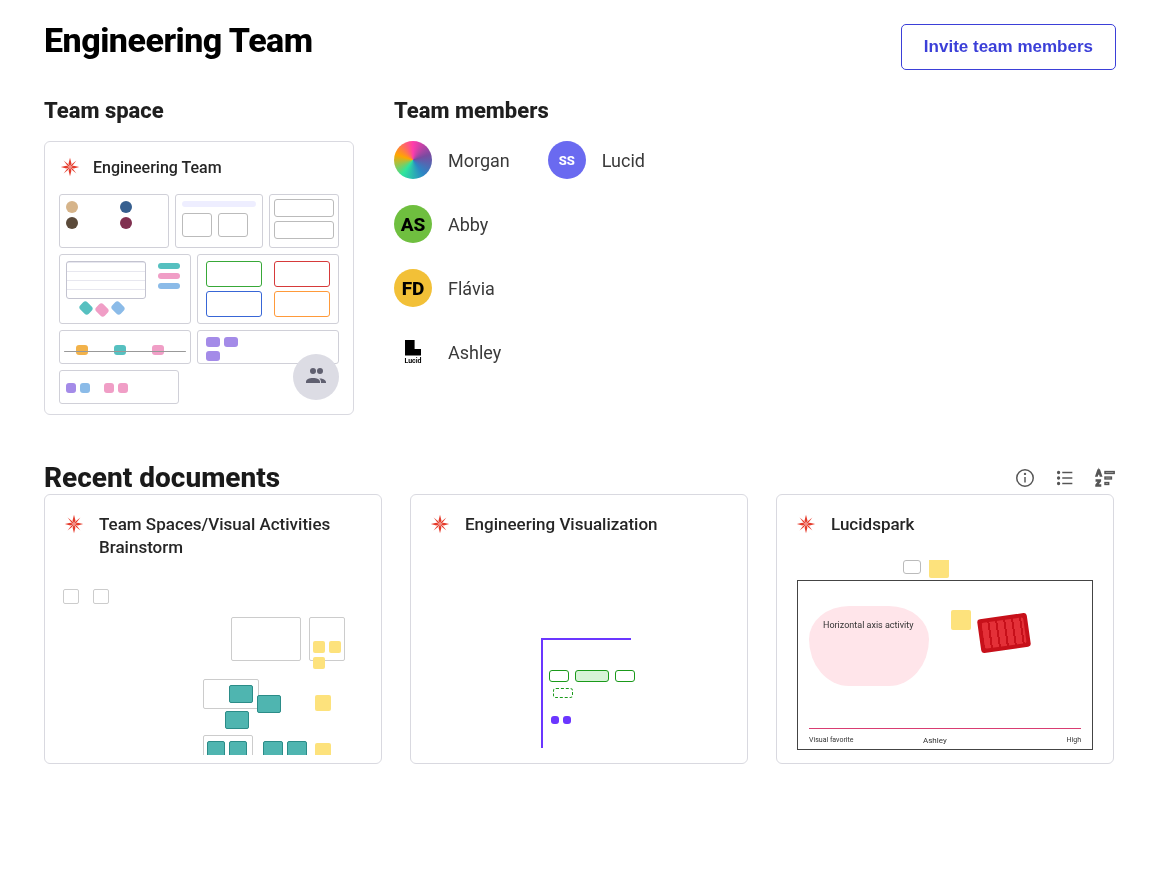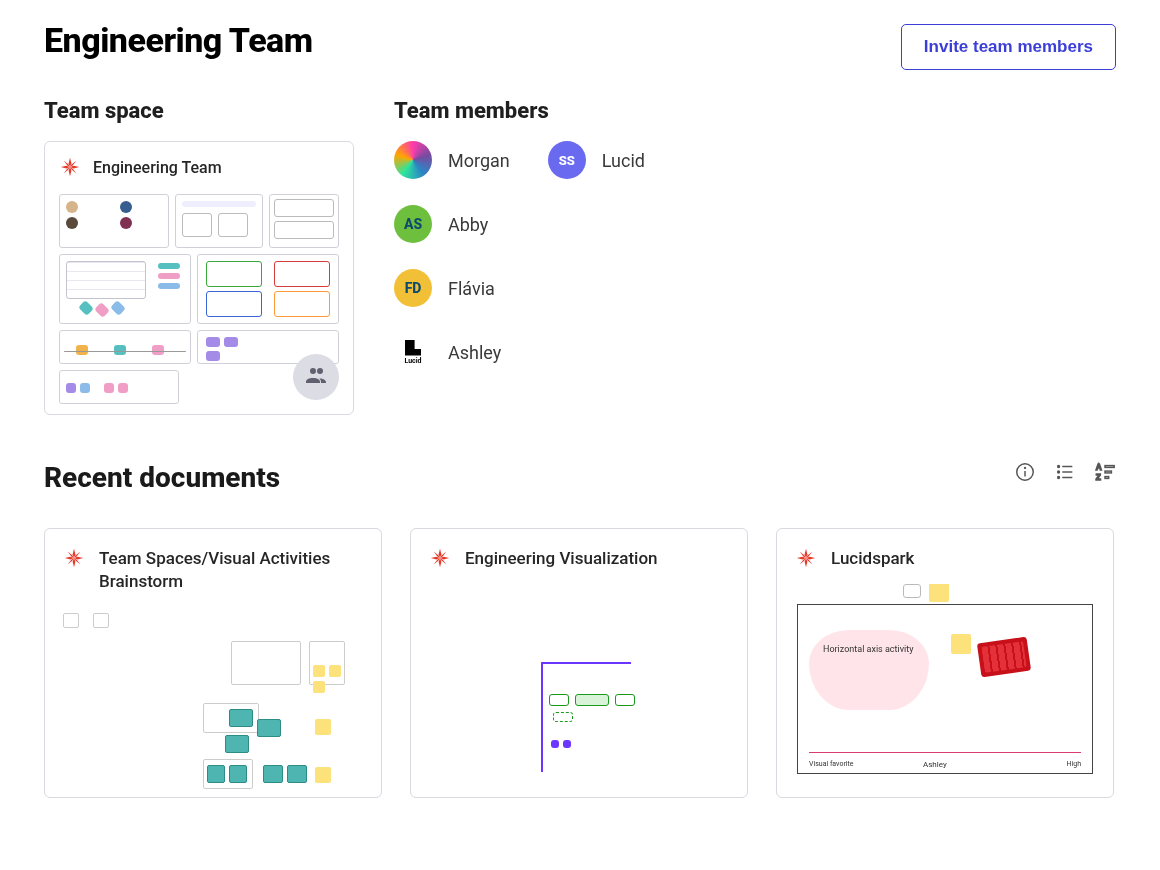--- a/index.html
+++ b/index.html
@@ -131,23 +131,23 @@
       align-items: center;
       gap: 16px;
     }
     .avatar {
       width: 38px;
       height: 38px;
       border-radius: 50%;
       display: flex;
       align-items: center;
       justify-content: center;
-      font-size: 14px;
+      font-size: 19px;
       font-weight: 800;
-      color: #0c4a6e;
+      color: #000000;
       flex: 0 0 38px;
     }
     .avatar.image {
       background: conic-gradient(#ff3cac, #784ba0, #2b86c5, #2ee59d, #ffa600, #ff3cac);
     }
     .avatar.as { background: #6fbf3f; }
     .avatar.fd { background: #f2c037; }
     .avatar.ss { background: #6a6af0; color:#fff; font-size:13px; }
     .avatar.lucid {
       background:#fff;
@@ -167,23 +167,22 @@
       font-size: 18px;
       color: #3a3a3a;
     }
 
     
     .recent-section {
       margin-top: 46px;
     }
     .recent-header {
       display:flex;
-      align-items:flex-start;
+      align-items:center;
       justify-content:space-between;
-      margin-bottom: 34px;
     }
     .recent-header h2 {
       font-size: 28px;
       font-weight: 800;
       color:#1a1a1a;
     }
     .recent-toolbar {
       display:flex;
       gap: 18px;
       align-items:center;
@@ -209,21 +208,21 @@
       border-radius: 6px;
       background:#fff;
       cursor:pointer;
       padding: 18px 18px 8px 18px;
       display:flex;
       flex-direction:column;
     }
     .doc-card-title-row {
       display:flex;
       gap:14px;
-      margin-bottom: 14px;
+      margin-bottom: 24px;
       align-items:flex-start;
     }
     .doc-card-title {
       font-size: 17px;
       font-weight: 500;
       color:#262626;
       line-height:1.35;
     }
     .doc-preview {
       flex:1;

